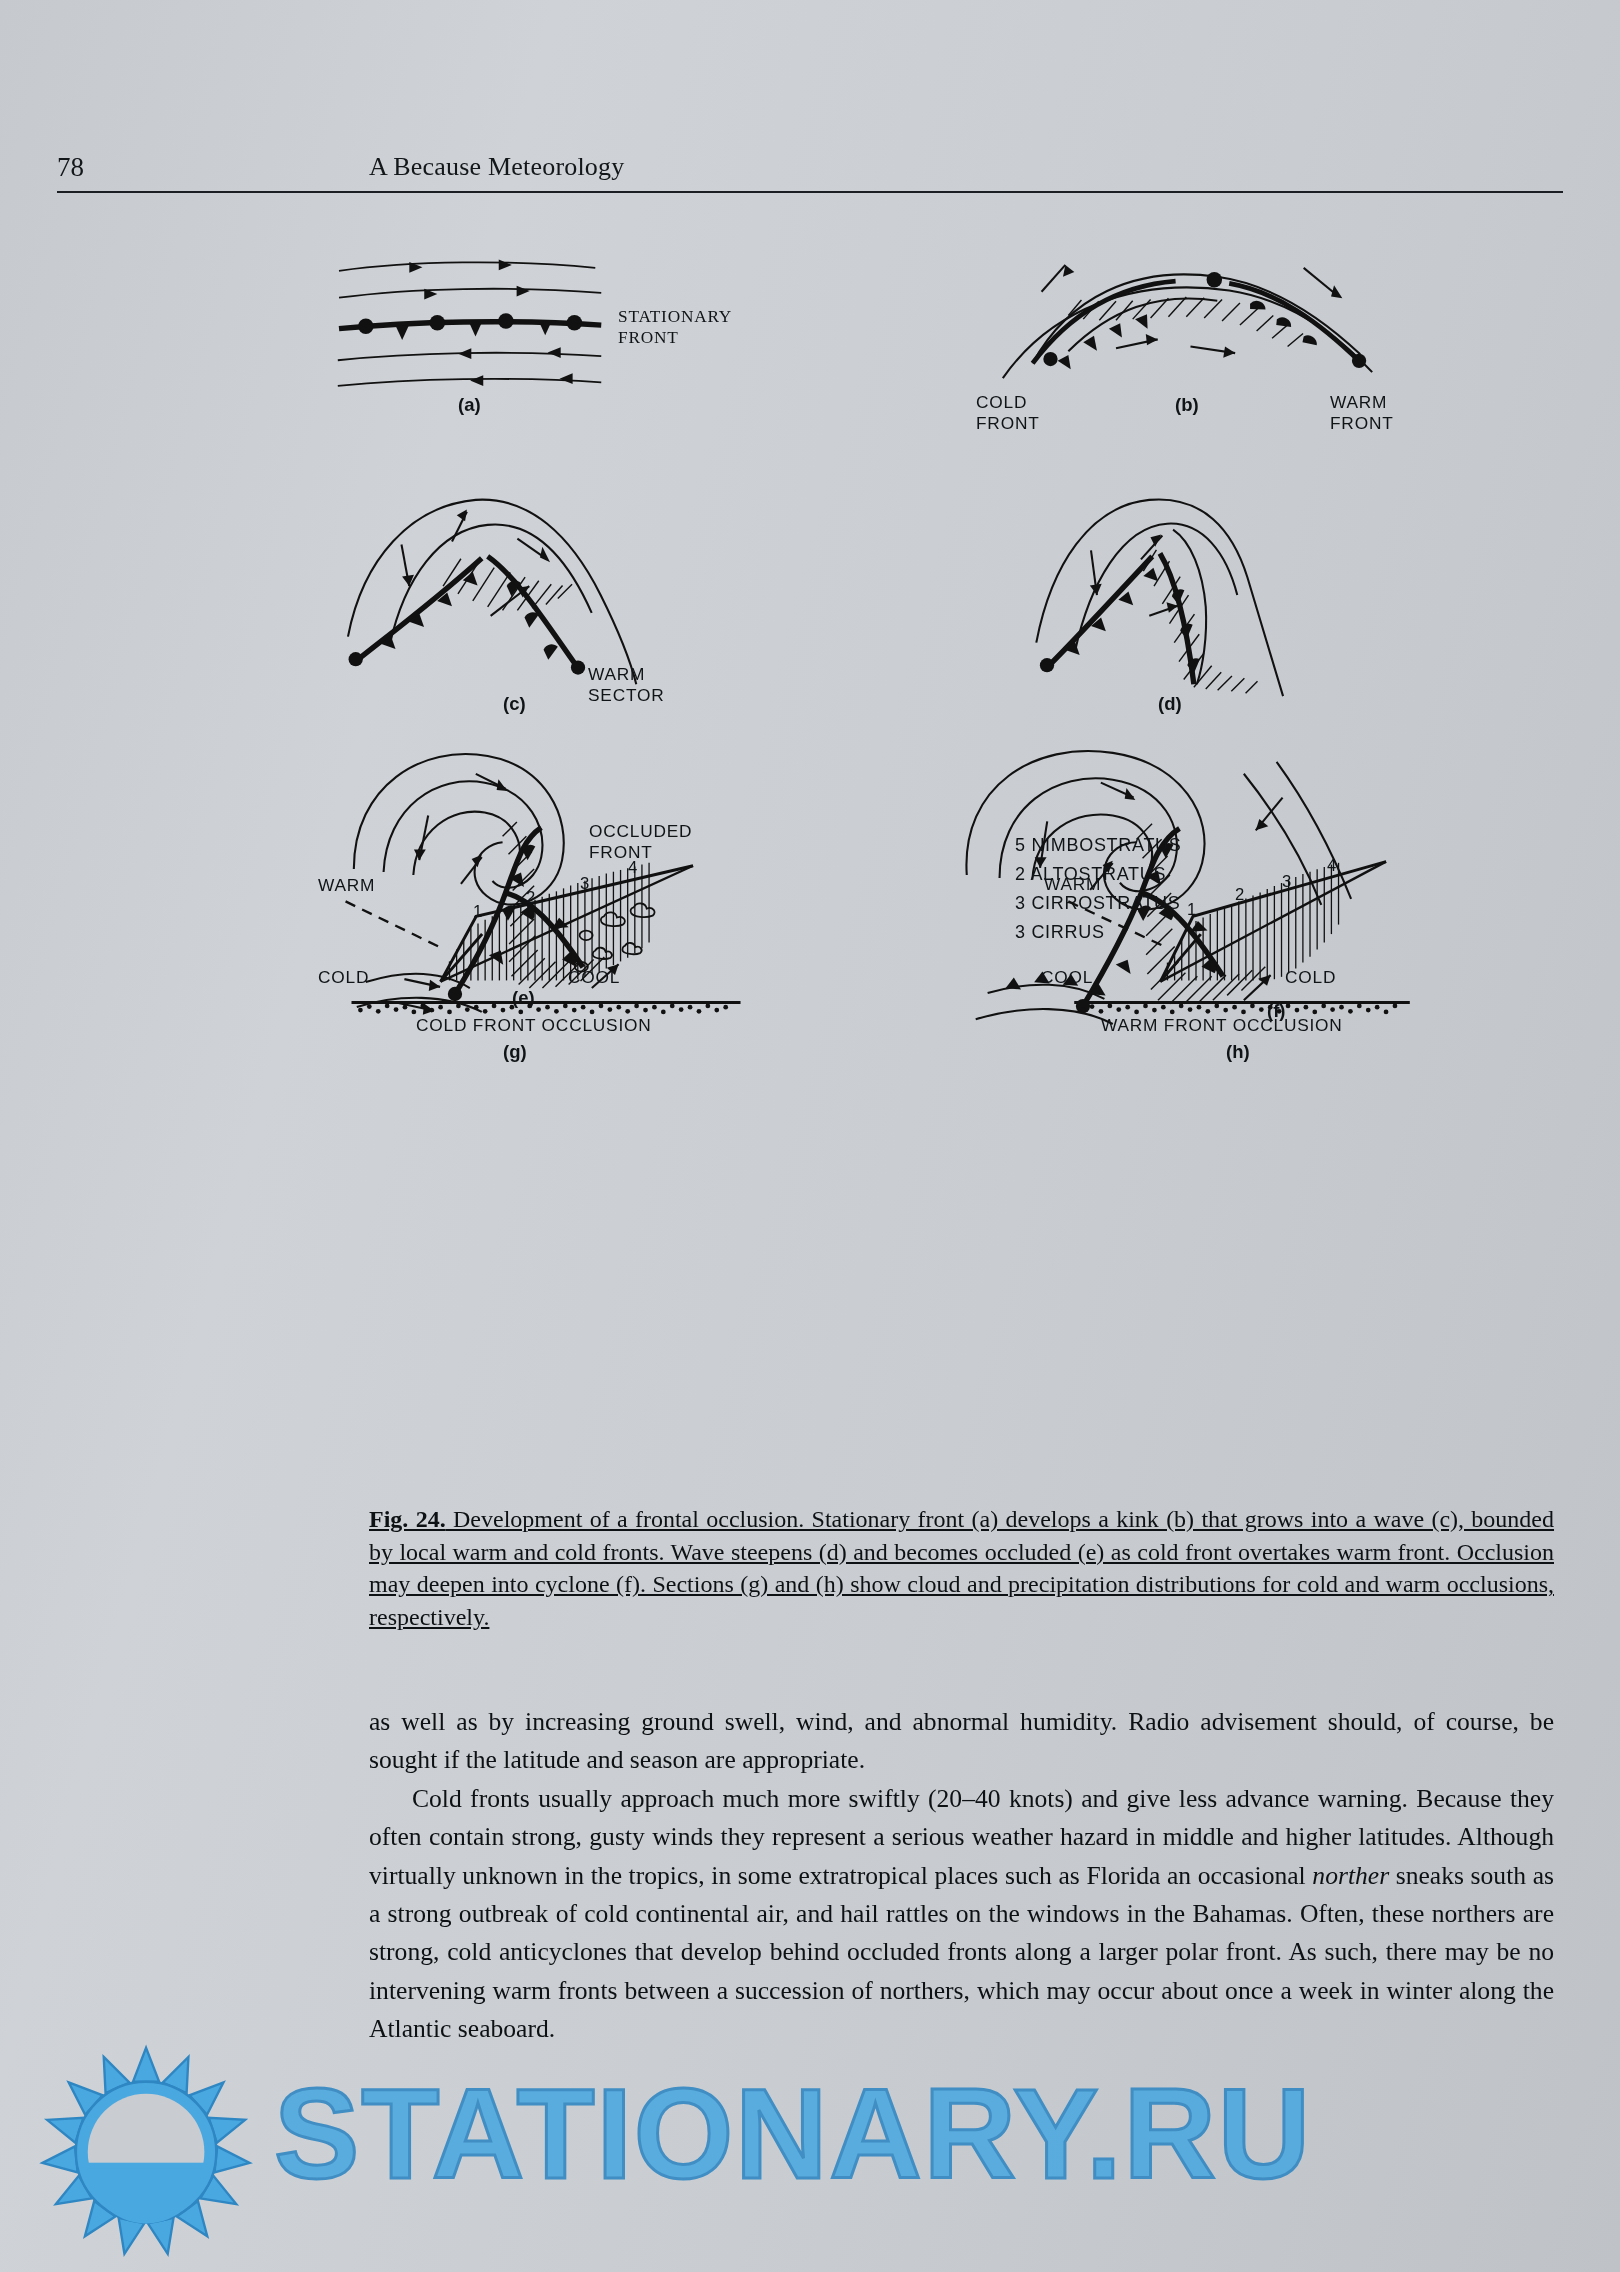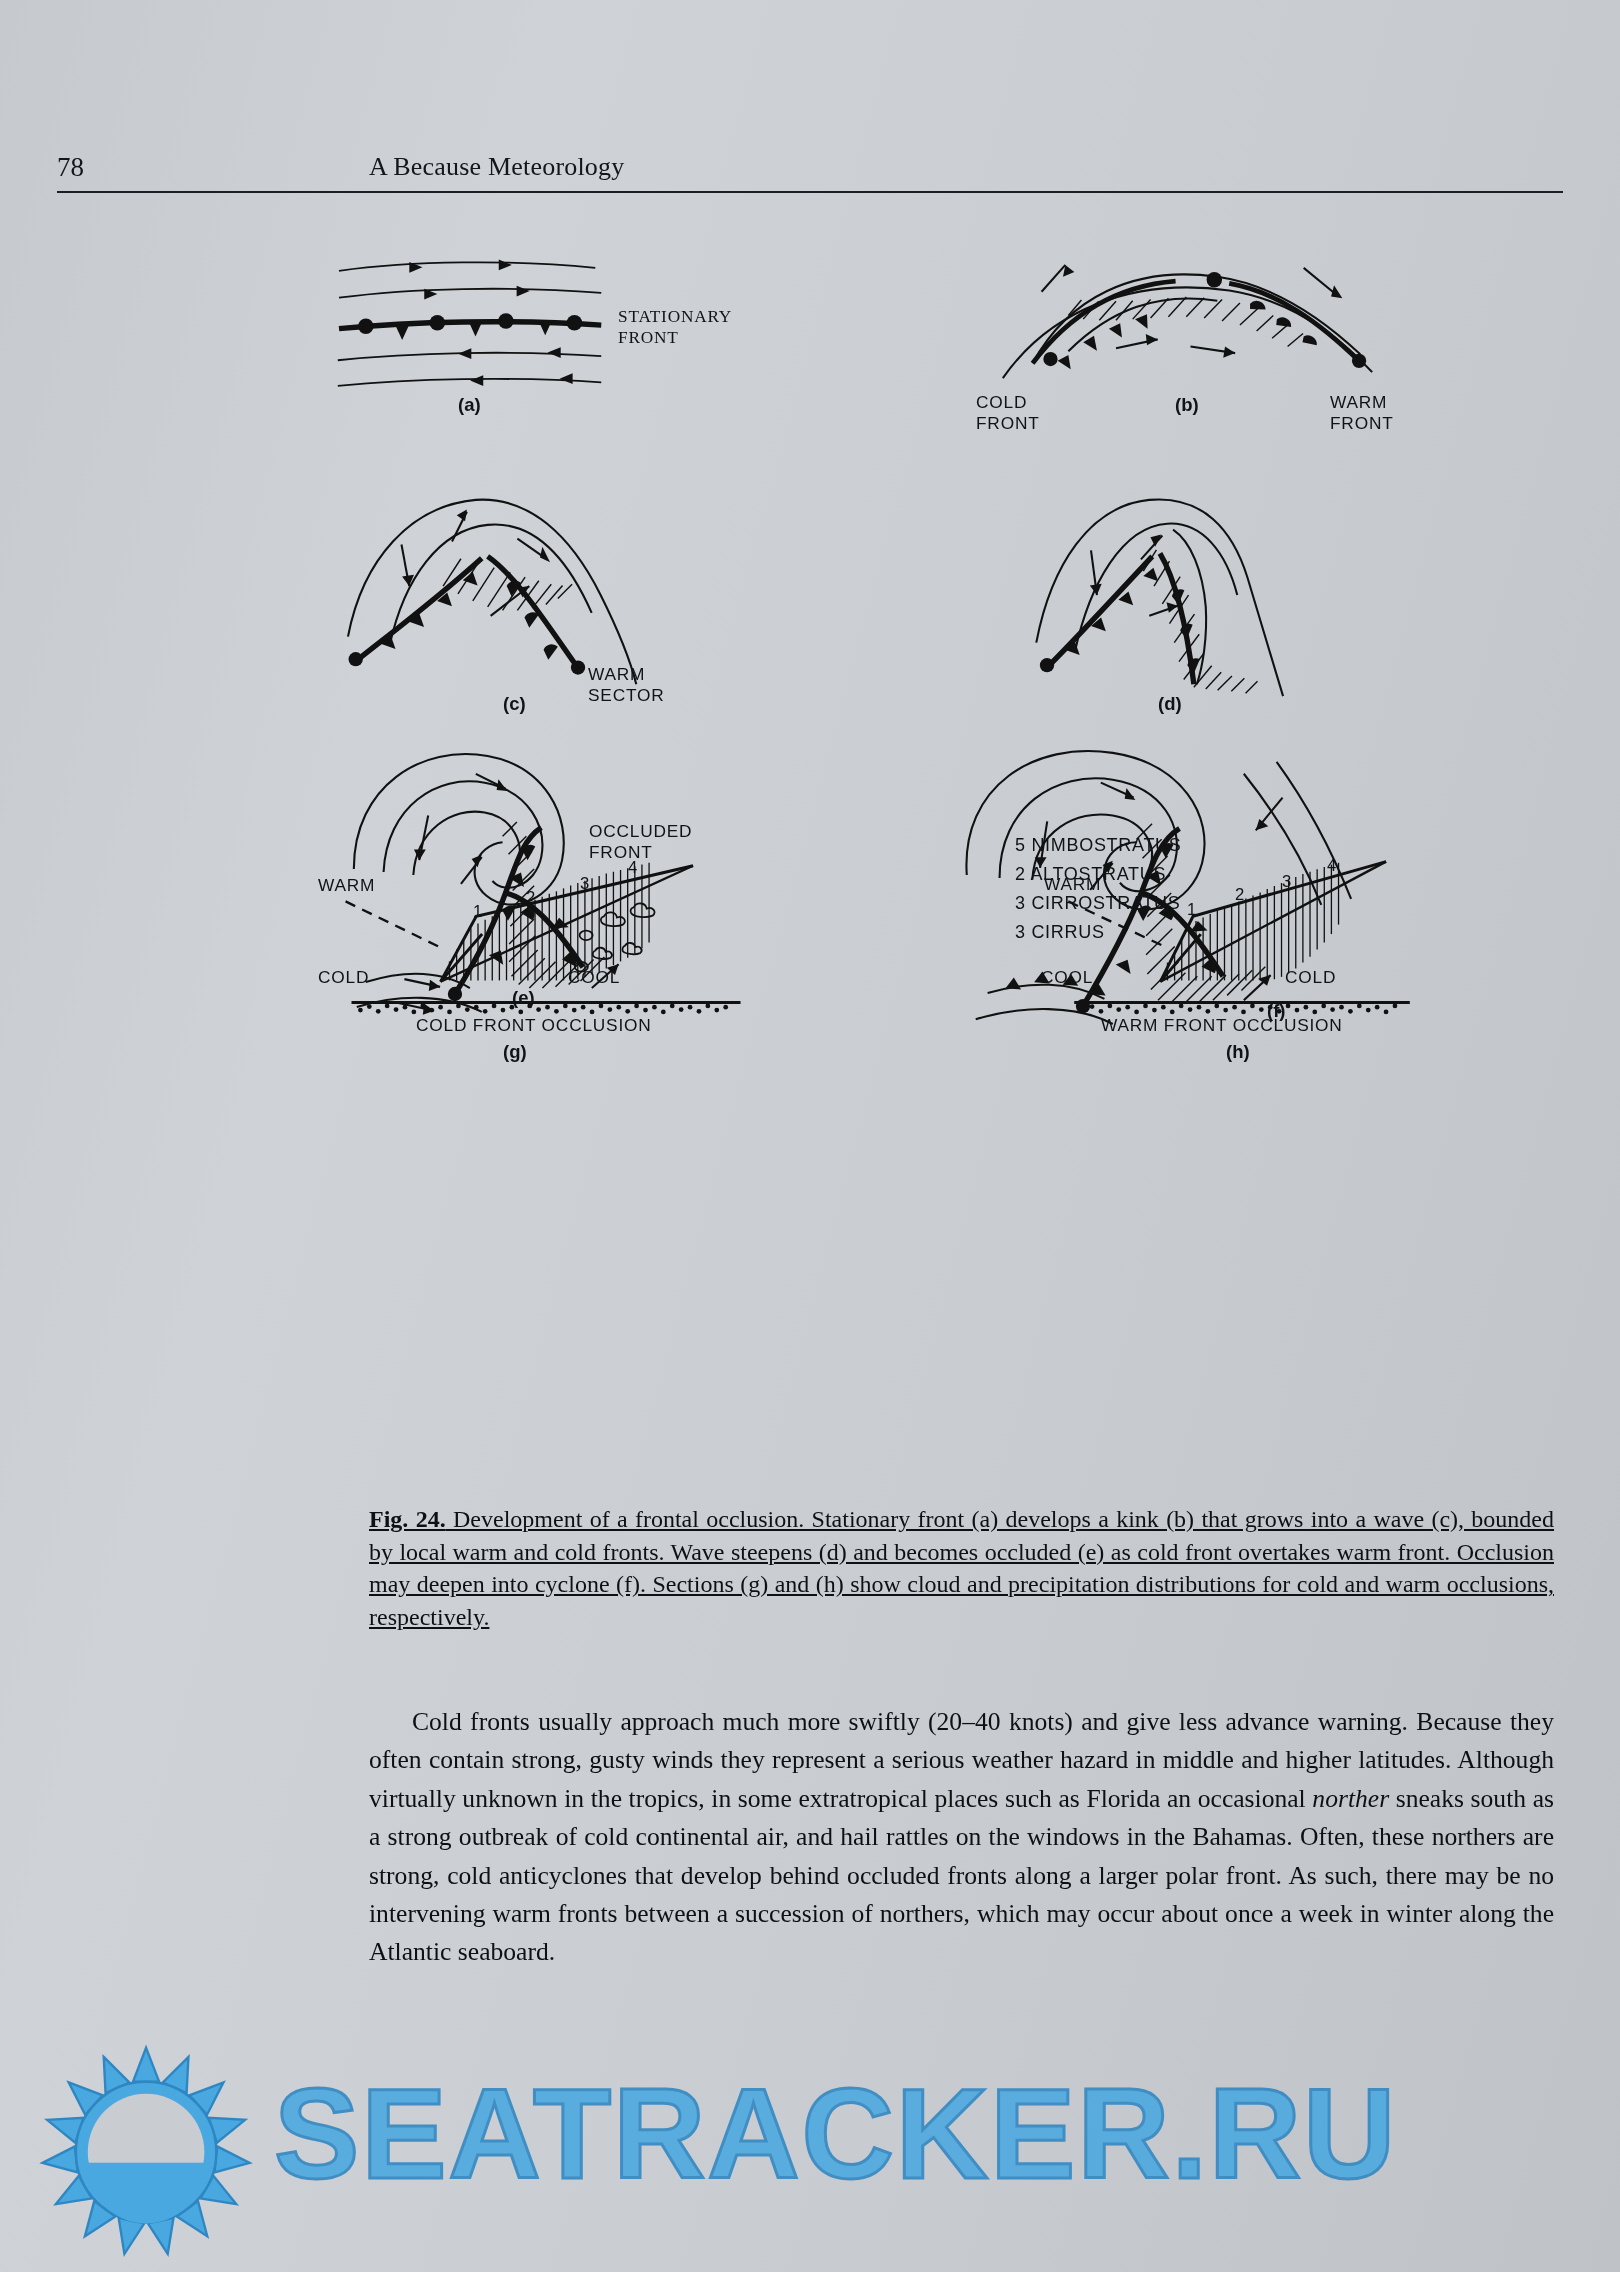--- a/index.html
+++ b/index.html
@@ -621,20 +621,21 @@
       <div class="plabel" style="left:173px;top:196px;">(h)</div>
     </div>
 
   </div>
 
   <div class="caption">
     <b>Fig. 24.</b><span> Development of a frontal occlusion. Stationary front (a) develops a kink (b) that grows into a wave (c), bounded by local warm and cold fronts. Wave steepens (d) and becomes occluded (e) as cold front overtakes warm front. Occlusion may deepen into cyclone (f). Sections (g) and (h) show cloud and precipitation distributions for cold and warm occlusions, respectively.</span>
   </div>
 
   <div class="body">
+    <p>as well as by increasing ground swell, wind, and abnormal humidity. Radio advisement should, of course, be sought if the latitude and season are appropriate.</p>
     <p class="indent"><span>Cold fronts usually approach much more swiftly (20–40 knots) and give less advance warning. Because they often contain strong, gusty winds they represent a serious weather hazard in middle and higher latitudes. Although virtually unknown in the tropics, in some extratropical places such as Florida an occasional </span><i>norther</i><span> sneaks south as a strong outbreak of cold continental air, and hail rattles on the windows in the Bahamas. Often, these northers are strong, cold anticyclones that develop behind occluded fronts along a larger polar front. As such, there may be no intervening warm fronts between a succession of northers, which may occur about once a week in winter along the Atlantic seaboard.</span></p>
   </div>
 
   <div class="wm">
     <svg width="238" height="232" viewBox="0 0 400 390" style="position:absolute;left:0;top:0;">
       <g fill="#4aa8e0" stroke="#2e86c2" stroke-width="4">
         <g transform="translate(185,195)">
           <g id="rays">
             <path d="M0,-175 L22,-118 L-22,-118 Z"></path>
             <path d="M0,-175 L22,-118 L-22,-118 Z" transform="rotate(24)"></path>
@@ -652,17 +653,17 @@
             <path d="M0,-175 L22,-118 L-22,-118 Z" transform="rotate(312)"></path>
             <path d="M0,-175 L22,-118 L-22,-118 Z" transform="rotate(336)"></path>
           </g>
           <circle cx="0" cy="0" r="118" fill="#4aa8e0"></circle>
           <circle cx="0" cy="0" r="98" fill="#c9ccd1" stroke="none"></circle>
           <path d="M-98,22 a98,98 0 0 0 196,0 z" fill="#4aa8e0" stroke="none"></path>
           <rect x="-98" y="18" width="196" height="10" fill="#4aa8e0" stroke="none"></rect>
         </g>
       </g>
     </svg>
-    <div class="wm-text">SEATRACKER.RU</div>
+    <div class="wm-text">STATIONARY.RU</div>
   </div>
 
 </div>
 
 
 </body></html>

